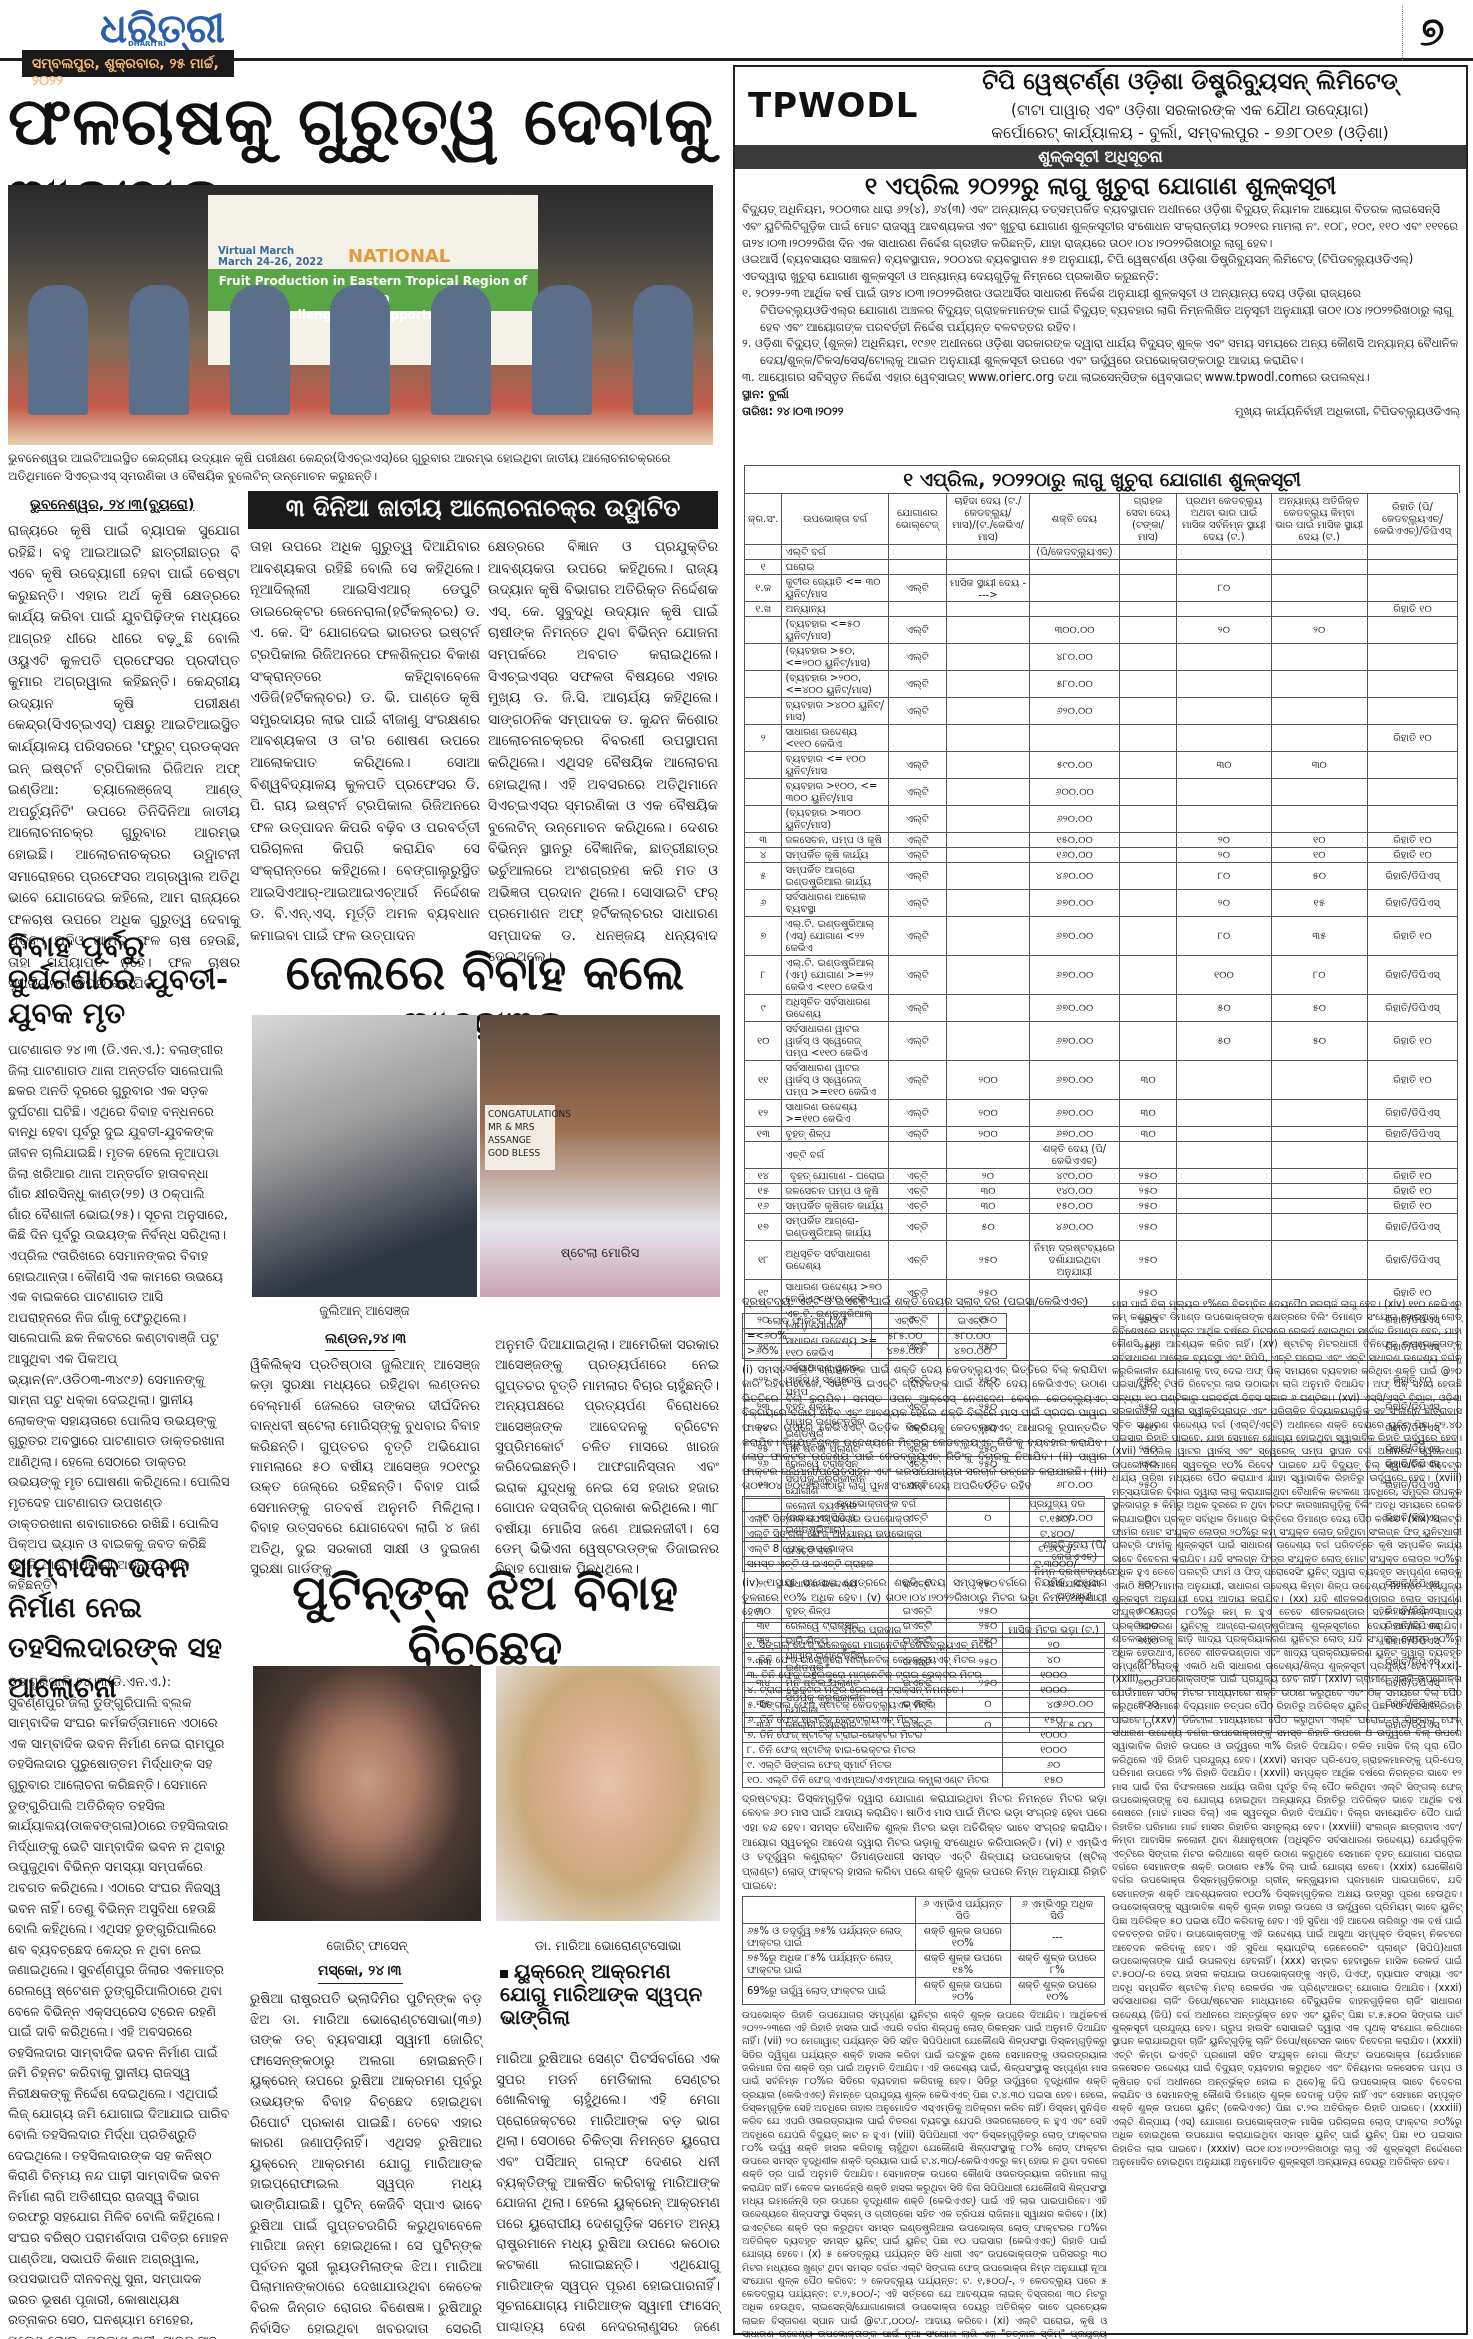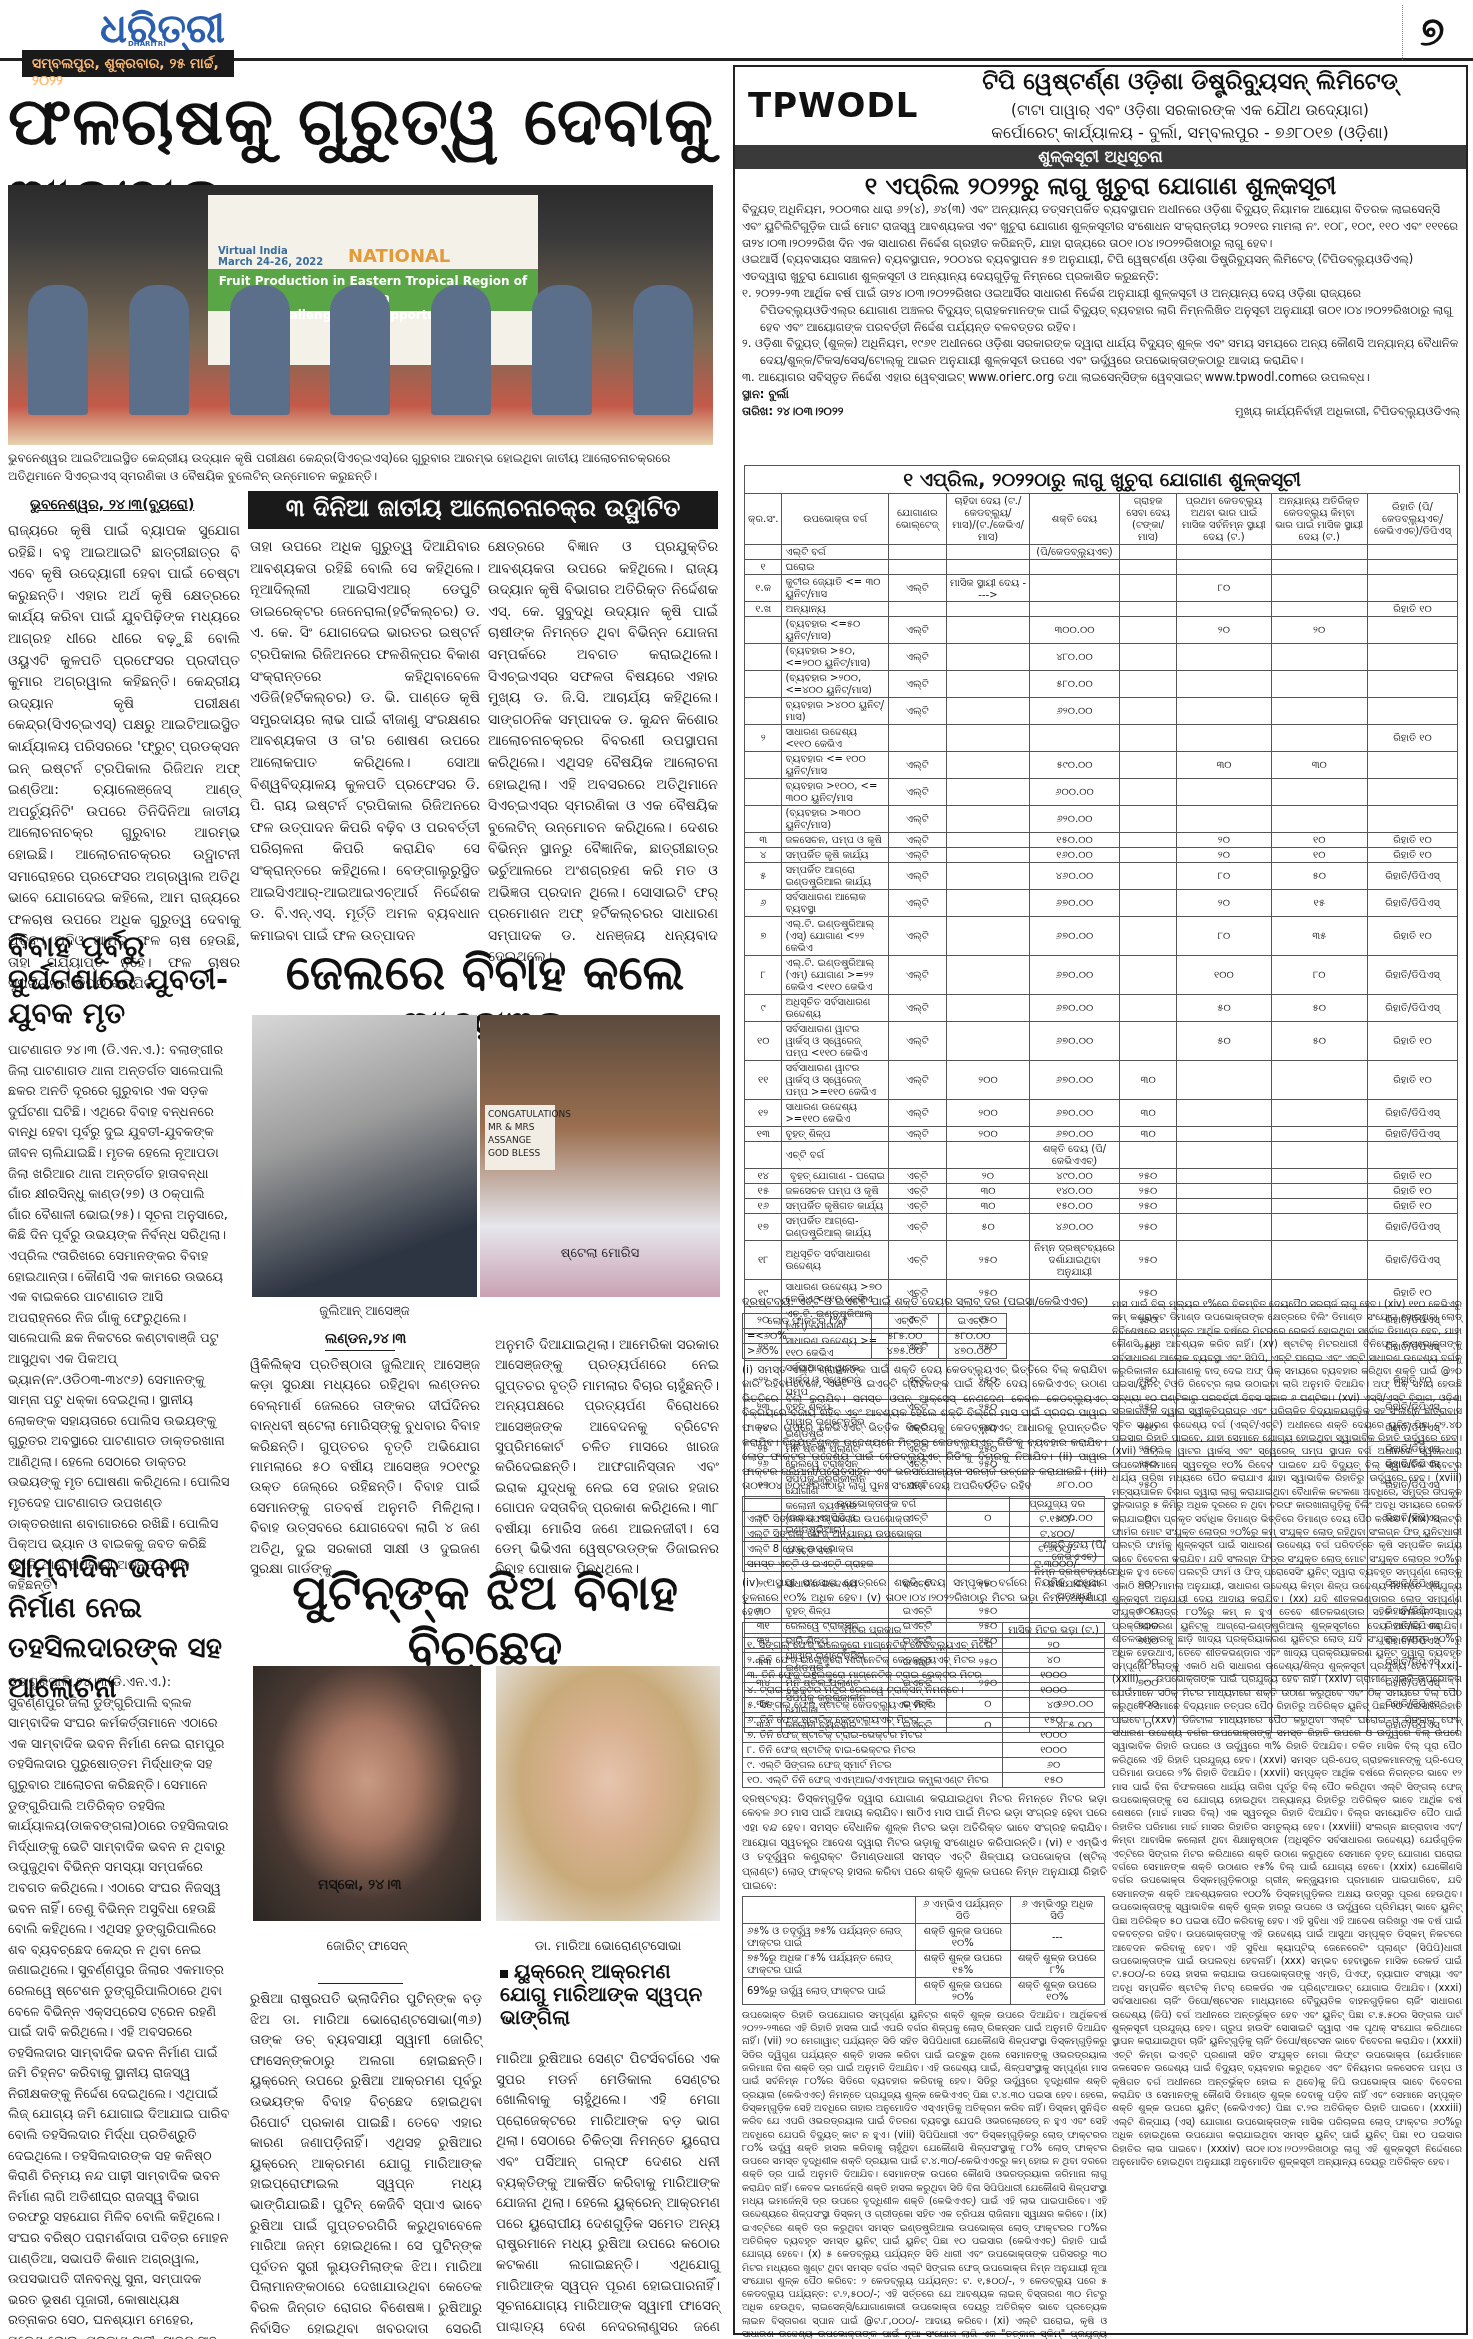--- a/index.html
+++ b/index.html
@@ -50,21 +50,21 @@
 <div class="abs logo">ଧରିତ୍ରୀ</div>
 <div class="abs logo-sub">DHARITRI</div>
 <div class="abs topline"></div>
 <div class="abs dateline">ସମ୍ବଲପୁର, ଶୁକ୍ରବାର, ୨୫ ମାର୍ଚ୍ଚ, ୨୦୨୨</div>
 <div class="abs vdots"></div>
 <div class="abs pageno">୭</div>
 
 <div class="abs headline1">ଫଳଚାଷକୁ ଗୁରୁତ୍ୱ ଦେବାକୁ ଆହ୍ୱାନ</div>
 <div class="abs photo1">
   <div class="banner">
-    <div class="t1"><span>Virtual India</span><br><span>March 24-26, 2022</span></div>
+    <div class="t1"><span>Virtual March</span><br><span>March 24-26, 2022</span></div>
     <div class="t2">NATIONAL SEMINAR</div>
     <div class="bar"><span>Fruit Production in Eastern Tropical Region of India</span><br><span>Challenges and Opportunities</span></div>
   </div>
   <div class="people">
     <div class="person"></div>
     <div class="person"></div>
     <div class="person"></div>
     <div class="person"></div>
     <div class="person"></div>
     <div class="person"></div>
@@ -94,21 +94,21 @@
 <div class="abs col" style="left:495px;top:1334px;width:224px;font-size:13.5px;line-height:20.4px">ଅନୁମତି ଦିଆଯାଇଥିଲା। ଆମେରିକା ସରକାର ଆସେଞ୍ଜଙ୍କୁ ପ୍ରତ୍ୟର୍ପଣରେ ନେଇ ଗୁପ୍ତଚର ବୃତ୍ତି ମାମଲାର ବିଚାର ଚାହୁଁଛନ୍ତି। ଅନ୍ୟପକ୍ଷରେ ପ୍ରତ୍ୟର୍ପଣ ବିରୋଧରେ ଆସେଞ୍ଜଙ୍କ ଆବେଦନକୁ ବ୍ରିଟେନ ସୁପ୍ରିମକୋର୍ଟ ଚଳିତ ମାସରେ ଖାରଜ କରିଦେଇଛନ୍ତି। ଆଫଗାନିସ୍ତାନ ଏବଂ ଇରାକ ଯୁଦ୍ଧକୁ ନେଇ ସେ ହଜାର ହଜାର ଗୋପନ ଦସ୍ତାବିଜ୍ ପ୍ରକାଶ କରିଥିଲେ। ୩୮ ବର୍ଷୀୟା ମୋରିସ ଜଣେ ଆଇନଜୀବୀ। ସେ ଡେମ୍ ଭିଭିଏନା ୱେଷ୍ଟଉଡ୍ଙ୍କ ଡିଜାଇନର ବିବାହ ପୋଷାକ ପିନ୍ଧିଥିଲେ।</div>
 
 <div class="abs h2" style="left:8px;top:1548px;width:225px;font-size:28px;line-height:40px">ସାମ୍ବାଦିକ ଭବନ ନିର୍ମାଣ ନେଇ ତହସିଲଦାରଙ୍କ ସହ ଆଲୋଚନା</div>
 <div class="abs col" style="left:8px;top:1672px;width:222px;font-size:13px;line-height:20.6px;text-align:left">ଡୁଙ୍ଗୁରିପାଲି,୨୪।୩(ଡି.ଏନ.ଏ.): ସୁବର୍ଣ୍ଣପୁର ଜିଲା ଡୁଙ୍ଗୁରିପାଲି ବ୍ଲକ ସାମ୍ବାଦିକ ସଂଘର କର୍ମକର୍ତ୍ତାମାନେ ଏଠାରେ ଏକ ସାମ୍ବାଦିକ ଭବନ ନିର୍ମାଣ ନେଇ ରାମପୁର ତହସିଲଦାର ପୁରୁଷୋତ୍ତମ ମିର୍ଦ୍ଧାଙ୍କ ସହ ଗୁରୁବାର ଆଲୋଚନା କରିଛନ୍ତି। ସେମାନେ ଡୁଙ୍ଗୁରିପାଲି ଅତିରିକ୍ତ ତହସିଲ କାର୍ଯ୍ୟାଳୟ(ଡାକବଙ୍ଗଳା)ଠାରେ ତହସିଲଦାର ମିର୍ଦ୍ଧାଙ୍କୁ ଭେଟି ସାମ୍ବାଦିକ ଭବନ ନ ଥିବାରୁ ଉପୁଜୁଥିବା ବିଭିନ୍ନ ସମସ୍ୟା ସମ୍ପର୍କରେ ଅବଗତ କରିଥିଲେ। ଏଠାରେ ସଂଘର ନିଜସ୍ୱ ଭବନ ନାହିଁ। ତେଣୁ ବିଭିନ୍ନ ଅସୁବିଧା ହେଉଛି ବୋଲି କହିଥିଲେ। ଏଥିସହ ଡୁଙ୍ଗୁରିପାଲିରେ ଶବ ବ୍ୟବଚ୍ଛେଦ କେନ୍ଦ୍ର ନ ଥିବା ନେଇ ଜଣାଇଥିଲେ। ସୁବର୍ଣ୍ଣପୁର ଜିଲାର ଏକମାତ୍ର ରେଲୱେ ଷ୍ଟେଶନ ଡୁଙ୍ଗୁରିପାଲିଠାରେ ଥିବା ବେଳେ ବିଭିନ୍ନ ଏକ୍ସପ୍ରେସ ଟ୍ରେନ ରହଣି ପାଇଁ ଦାବି କରିଥିଲେ। ଏହି ଅବସରରେ ତହସିଲଦାର ସାମ୍ବାଦିକ ଭବନ ନିର୍ମାଣ ପାଇଁ ଜମି ଚିହ୍ନଟ କରିବାକୁ ସ୍ଥାନୀୟ ରାଜସ୍ୱ ନିରୀକ୍ଷକଙ୍କୁ ନିର୍ଦ୍ଦେଶ ଦେଇଥିଲେ। ଏଥିପାଇଁ ଲିଜ୍ ଯୋଗ୍ୟ ଜମି ଯୋଗାଇ ଦିଆଯାଇ ପାରିବ ବୋଲି ତହସିଲଦାର ମିର୍ଦ୍ଧା ପ୍ରତିଶ୍ରୁତି ଦେଇଥିଲେ। ତହସିଲଦାରଙ୍କ ସହ କନିଷ୍ଠ କିରାଣି ଚିନ୍ମୟ ନନ୍ଦ ପାଢ଼ୀ ସାମ୍ବାଦିକ ଭବନ ନିର୍ମାଣ ଲାଗି ଅତିଶୀଘ୍ର ରାଜସ୍ୱ ବିଭାଗ ତରଫରୁ ସହଯୋଗ ମିଳିବ ବୋଲି କହିଥିଲେ। ସଂଘର ବରିଷ୍ଠ ପରାମର୍ଶଦାତା ପବିତ୍ର ମୋହନ ପାଣ୍ଡିଆ, ସଭାପତି କିଶାନ ଅଗ୍ରୱାଲ, ଉପସଭାପତି ଦୀନବନ୍ଧୁ ସୁନା, ସମ୍ପାଦକ ଭରତ ଭୂଷଣ ପୂଜାରୀ, କୋଷାଧ୍ୟକ୍ଷ ରତ୍ନାକର ସେଠ, ଘନଶ୍ୟାମ ମେହେର, ମୁକେଶ ଭୋଇ, ପ୍ରକାଶ ହାତୀ, ସାନନ୍ଦ ସାହୁ, ଲକ୍ଷ୍ମଣ ନାଏକ, ମହାଦେବ ଗଡତିଆ ପ୍ରମୁଖ ତହସିଲଦାରଙ୍କୁ ଭେଟିଥିଲେ।</div>
 
 <div class="abs h2" style="left:250px;top:1565px;width:470px;font-size:48px;text-align:center">ପୁଟିନ୍ଙ୍କ ଝିଅ ବିବାହ ବିଚ୍ଛେଦ</div>
 <div class="abs imgph" style="left:253px;top:1666px;width:228px;height:255px;background:radial-gradient(ellipse at 50% 45%,#c99a83 0%,#a57561 30%,#4a3a33 60%,#2a2623 100%)"></div>
 <div class="abs imgph" style="left:496px;top:1666px;width:224px;height:255px;background:radial-gradient(ellipse at 50% 45%,#e6c4ad 0%,#d8b08f 30%,#c9ab7b 55%,#e8e8e8 100%)"></div>
 <div class="abs cap" style="left:253px;top:1938px;width:228px">ଜୋରିଟ୍ ଫାସେନ୍</div>
 <div class="abs cap" style="left:496px;top:1938px;width:224px">ଡା. ମାରିଆ ଭୋରୋଣ୍ଟସୋଭା</div>
-<div class="abs dl" style="left:318px;top:1876px;text-decoration:none">ମସ୍କୋ, ୨୪।୩</div>
+<div class="abs dl" style="left:318px;top:1962px;text-decoration:none">ମସ୍କୋ, ୨୪।୩</div>
 <div class="abs rule" style="left:318px;top:1983px;width:85px;height:1px"></div>
 <div class="abs h2" style="left:500px;top:1960px;width:215px;font-size:20px"><span style="display:inline-block;width:8px;height:8px;background:#111;margin-right:6px"></span><span>ୟୁକ୍ରେନ୍ ଆକ୍ରମଣ ଯୋଗୁ ମାରିଆଙ୍କ ସ୍ୱପ୍ନ ଭାଙ୍ଗିଲା</span></div>
 <div class="abs col" style="left:250px;top:1988px;width:232px;font-size:13.5px;line-height:20.6px">ରୁଷିଆ ରାଷ୍ଟ୍ରପତି ଭ୍ଲାଦିମିର ପୁଟିନ୍ଙ୍କ ବଡ଼ ଝିଅ ଡା. ମାରିଆ ଭୋରୋଣ୍ଟସୋଭା(୩୬) ତାଙ୍କ ଡଚ୍ ବ୍ୟବସାୟୀ ସ୍ୱାମୀ ଜୋରିଟ୍ ଫାସେନ୍ଙ୍କଠାରୁ ଅଲଗା ହୋଇଛନ୍ତି। ୟୁକ୍ରେନ୍ ଉପରେ ରୁଷିଆ ଆକ୍ରମଣ ପୂର୍ବରୁ ଉଭୟଙ୍କ ବିବାହ ବିଚ୍ଛେଦ ହୋଇଥିବା ରିପୋର୍ଟ ପ୍ରକାଶ ପାଇଛି। ତେବେ ଏହାର କାରଣ ଜଣାପଡ଼ିନାହିଁ। ଏଥିସହ ରୁଷିଆର ୟୁକ୍ରେନ୍ ଆକ୍ରମଣ ଯୋଗୁ ମାରିଆଙ୍କ ହାଇପ୍ରୋଫାଇଲ ସ୍ୱପ୍ନ ମଧ୍ୟ ଭାଙ୍ଗିଯାଇଛି। ପୁଟିନ୍ କେଜିବି ସ୍ପାଏ ଭାବେ ରୁଷିଆ ପାଇଁ ଗୁପ୍ତଚରଗିରି କରୁଥିବାବେଳେ ମାରିଆ ଜନ୍ମ ହୋଇଥିଲେ। ସେ ପୁଟିନ୍ଙ୍କ ପୂର୍ବତନ ସ୍ତ୍ରୀ ଲ୍ୟୁଡମିଲାଙ୍କ ଝିଅ। ମାରିଆ ପିଲାମାନଙ୍କଠାରେ ଦେଖାଯାଉଥିବା କେତେକ ବିରଳ ଜିନ୍ଗତ ରୋଗର ବିଶେଷଜ୍ଞ। ରୁଷିଆରୁ ନିର୍ବାସିତ ହୋଇଥିବା ଖବରଦାତା ସେରଗି କାନେଭ୍ ଏକ ରିପୋର୍ଟରେ ପ୍ରକାଶ କରିଛନ୍ତି ଯେ,</div>
 <div class="abs col" style="left:496px;top:2048px;width:224px;font-size:13.5px;line-height:20.6px">ମାରିଆ ରୁଷିଆର ସେଣ୍ଟ ପିଟର୍ସବର୍ଗରେ ଏକ ସୁପର ମଡର୍ନ ମେଡିକାଲ ସେଣ୍ଟର ଖୋଲିବାକୁ ଚାହୁଁଥିଲେ। ଏହି ମେଗା ପ୍ରୋଜେକ୍ଟରେ ମାରିଆଙ୍କ ବଡ଼ ଭାଗ ଥିଲା। ସେଠାରେ ଚିକିତ୍ସା ନିମନ୍ତେ ୟୁରୋପ ଏବଂ ପର୍ସିଆନ୍ ଗଲ୍ଫ ଦେଶର ଧନୀ ବ୍ୟକ୍ତିଙ୍କୁ ଆକର୍ଷିତ କରିବାକୁ ମାରିଆଙ୍କ ଯୋଜନା ଥିଲା। ହେଲେ ୟୁକ୍ରେନ୍ ଆକ୍ରମଣ ପରେ ୟୁରୋପୀୟ ଦେଶଗୁଡ଼ିକ ସମେତ ଅନ୍ୟ ରାଷ୍ଟ୍ରମାନେ ମଧ୍ୟ ରୁଷିଆ ଉପରେ କଠୋର କଟକଣା ଲଗାଇଛନ୍ତି। ଏଥିଯୋଗୁ ମାରିଆଙ୍କ ସ୍ୱପ୍ନ ପୂରଣ ହୋଇପାରନାହିଁ। ସୂଚନାଯୋଗ୍ୟ ମାରିଆଙ୍କ ସ୍ୱାମୀ ଫାସେନ୍ ପାଶ୍ଚାତ୍ୟ ଦେଶ ନେଦରଲାଣ୍ଡ୍ସର ଜଣେ ବିଜ୍ନେସମ୍ୟାନ। ତାଙ୍କ ବାପା ଡଚ୍ ସଶସ୍ତ୍ର ବଳର କଲୋନେଲ ଥିଲେ।</div>
 
 <div class="abs right-box"></div>
 <div class="abs tp-logo">TPWODL</div>
 <div class="abs tp-t1">ଟିପି ୱେଷ୍ଟର୍ଣ୍ଣ ଓଡ଼ିଶା ଡିଷ୍ଟ୍ରିବ୍ୟୁସନ୍ ଲିମିଟେଡ୍</div>
 <div class="abs tp-t2">(ଟାଟା ପାୱାର୍ ଏବଂ ଓଡ଼ିଶା ସରକାରଙ୍କ ଏକ ଯୌଥ ଉଦ୍ୟୋଗ)</div>
 <div class="abs tp-t3">କର୍ପୋରେଟ୍ କାର୍ଯ୍ୟାଳୟ - ବୁର୍ଲା, ସମ୍ବଲପୁର - ୭୬୮୦୧୭ (ଓଡ଼ିଶା)</div>

